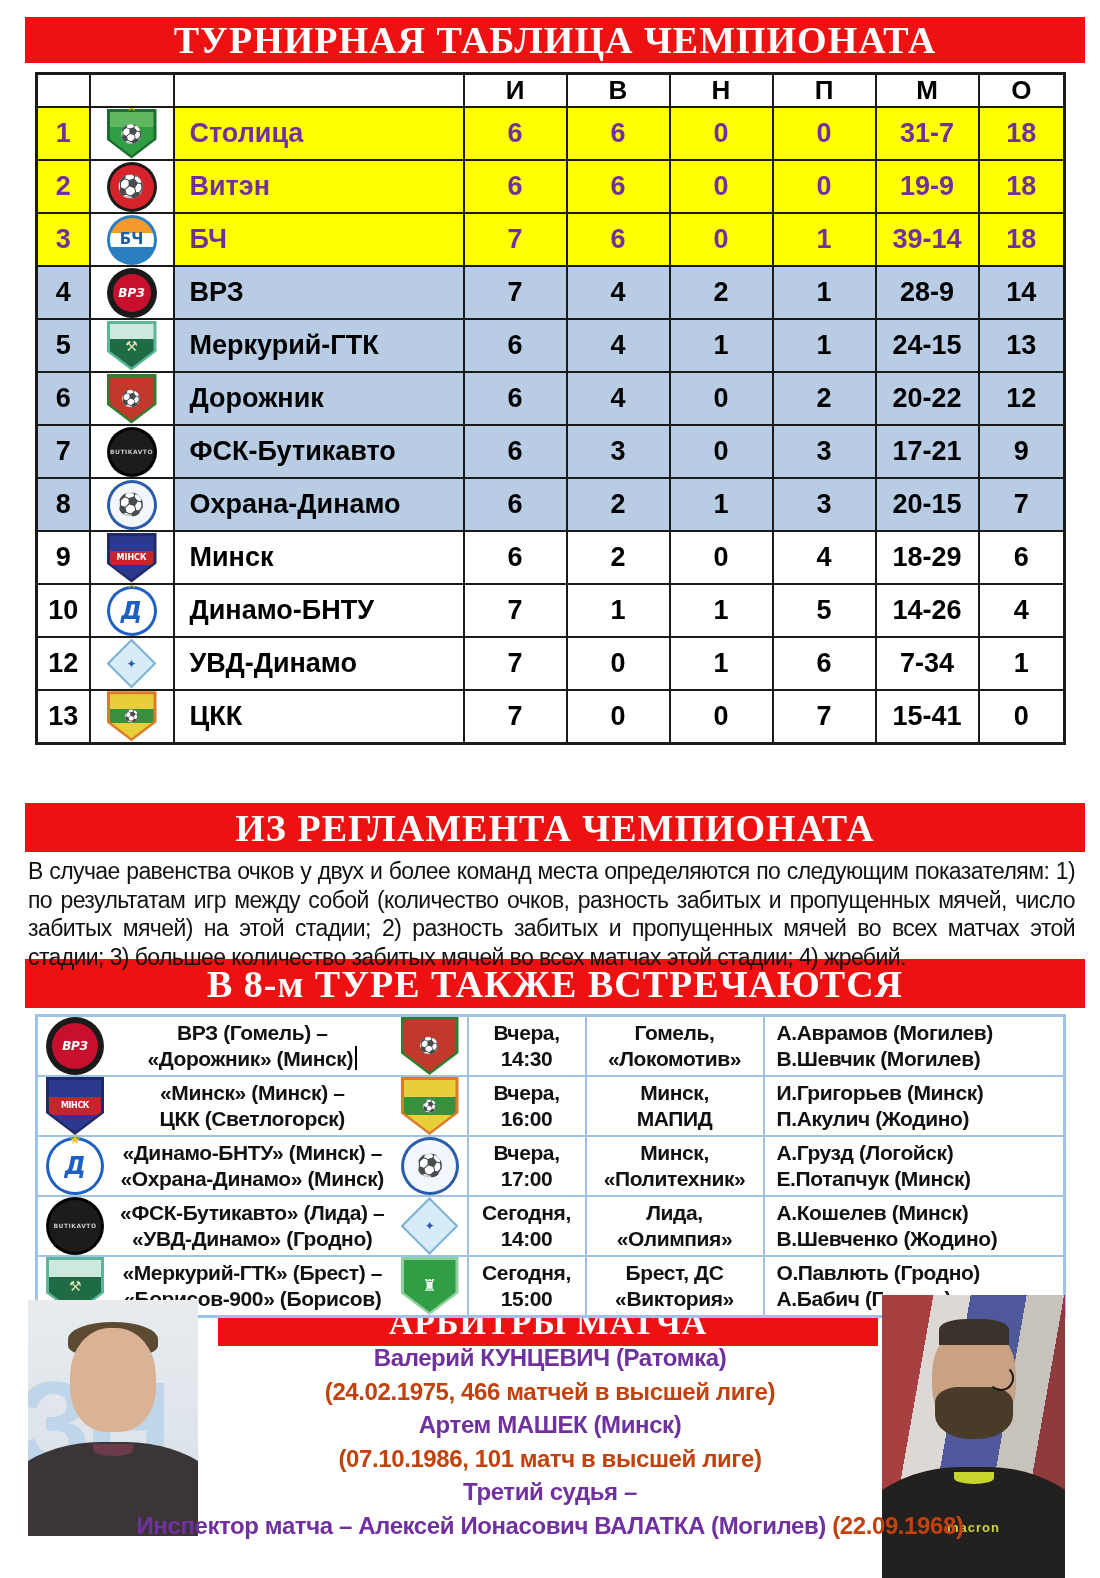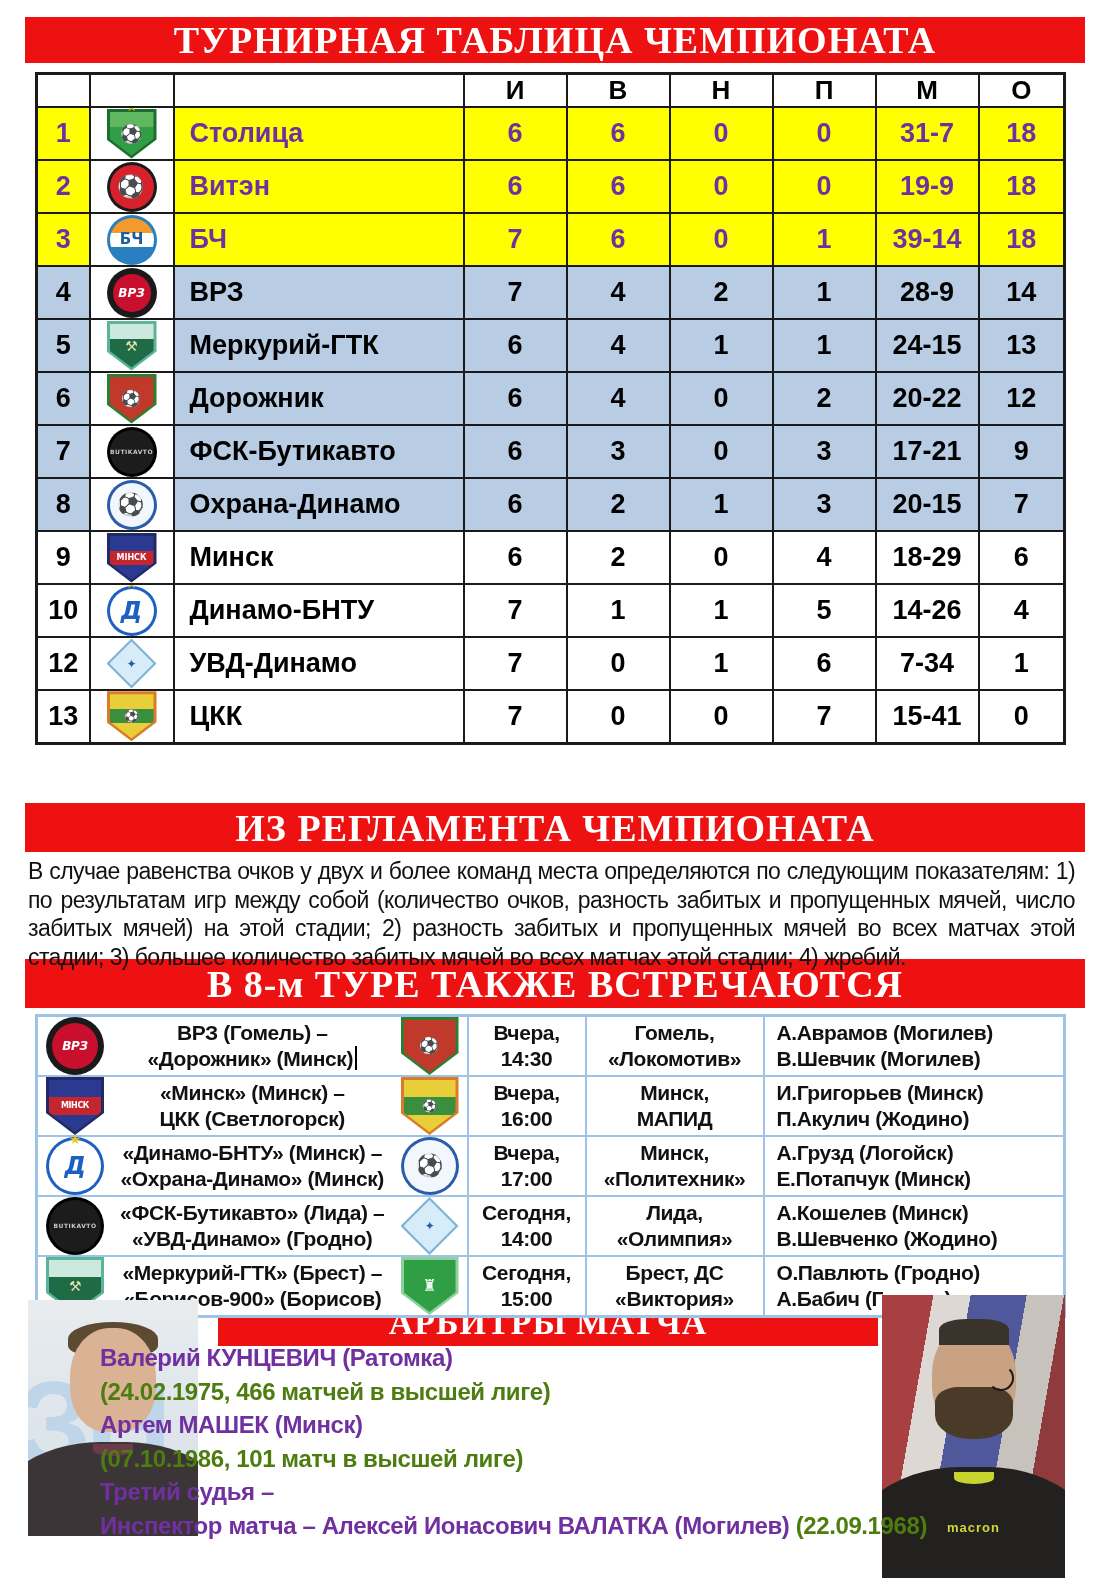--- a/index.html
+++ b/index.html
@@ -62,24 +62,24 @@
   .team-cell-flex { display:flex; align-items:center; justify-content:space-between;
                     padding:0 8px; }
   .team-lines { flex:1; text-align:center; }
   .cell-center { text-align:center; }
   .refs-cell { padding-left:12px; text-align:left; }
   .caret { display:inline-block; width:2px; height:24px; background:#000;
            margin-left:2px; vertical-align:-4px; }
 
   
   #referee-lines { position:absolute; left:100px; top:1344px; width:900px; }
-  .ref-line { height:33.5px; text-align:left; font-size:24px; font-weight:bold;
+  .ref-line { height:33.5px; text-align:center; font-size:24px; font-weight:bold;
               letter-spacing:-0.4px; white-space:nowrap; }
   .ref-line .p { color:#7030a0; }
-  .ref-line .b { color:#4d7c0f; font-weight:bold; }
+  .ref-line .b { color:#c2410c; font-weight:bold; }
 
   
   .photo { position:absolute; overflow:hidden; }
   #photo-left  { left:28px;  top:1300px; width:170px; height:236px;
                  background:linear-gradient(180deg,#e8ecef 0%,#dde4ea 60%,#d2dae2 100%); }
   #photo-right { left:882px; top:1295px; width:183px; height:286px;
                  background:linear-gradient(100deg,#a84042 0 22%,#ddd8d4 22% 38%,#50589c 38% 62%,#c8c2bc 62% 78%,#8f3a3c 78% 100%); }
   .photo-bg-text { position:absolute; left:-12px; top:55px; font-size:120px; font-weight:bold;
                    color:#b9d3ea; opacity:.85; letter-spacing:-6px; }
   .head { position:absolute; left:50%; transform:translateX(-50%);

